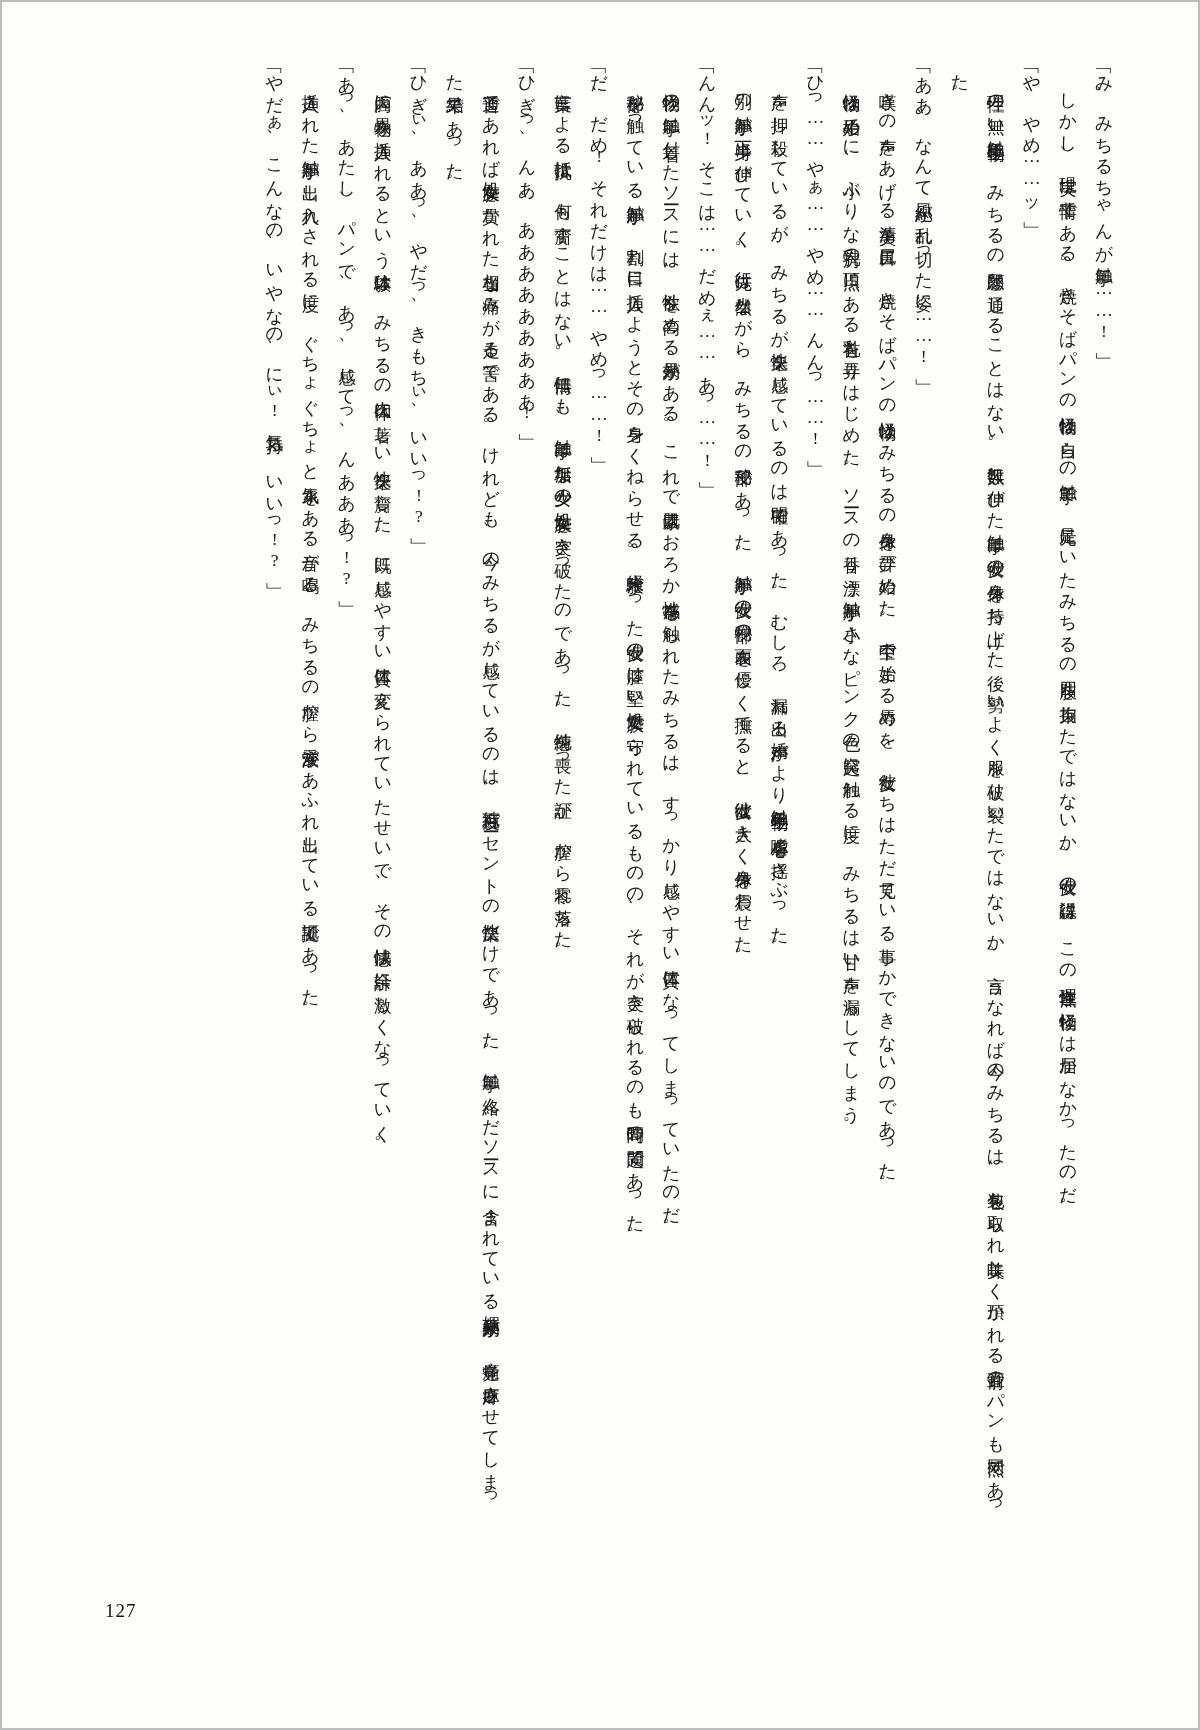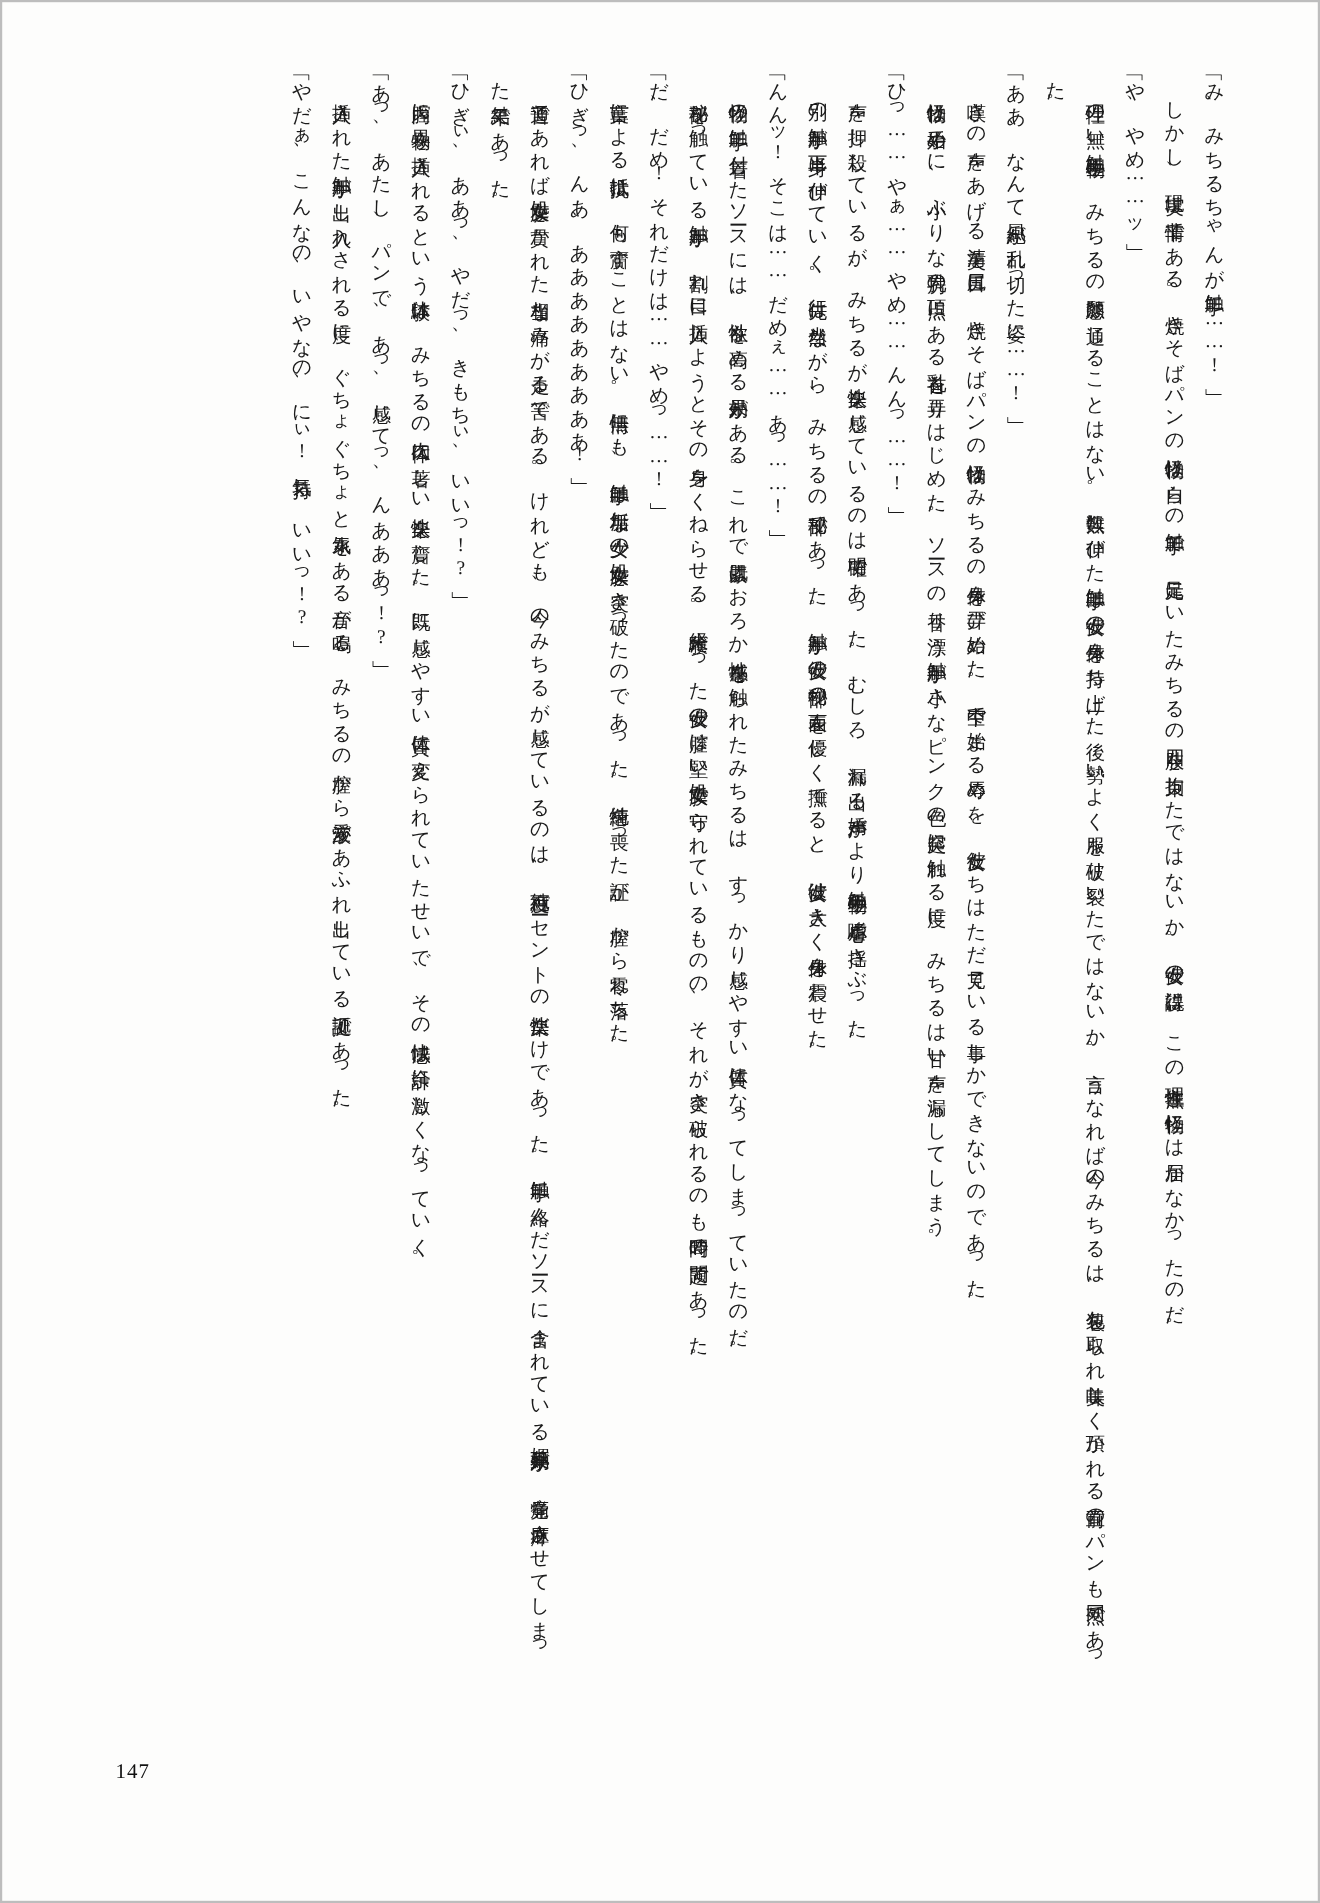--- a/index.html
+++ b/index.html
@@ -103,14 +103,14 @@
       <p class="body">言葉による抵抗は、何も齎すことはない。無情にも、触手は無垢な少女の処女膜を突き破ったのであった。純情を喪った証が、膣から零れ落ちた。</p>
       <p class="dialogue">「ひぎっ、んあ、あああああああああ!」</p>
       <p class="body">普通であれば処女膜を貫かれた相当な痛みが走る筈である。けれども、今のみちるが感じているのは、純度百パーセントの快楽だけであった。触手に絡んだソースに含まれている媚薬効果が、痛覚を麻痺させてしまった結果であった。</p>
       <p class="dialogue">「ひぎぃ、ああっ、やだっ、きもちぃ、いいっ!?」</p>
       <p class="body">膣内に異物を挿入されるという体験は、みちるの肉体に著しい快楽を齎した。既に感じやすい体質に変えられていたせいで、その快感は余計に激しくなっていく。</p>
       <p class="dialogue">「あっ、あたし、パンで、あっ、感じてっ、んあああっ!?」</p>
       <p class="body">挿入された触手が出し入れされる度に、ぐちょぐちょと水気をある音が鳴る。みちるの膣から愛液があふれ出している証拠であった。</p>
       <p class="dialogue">「やだぁ、こんなの、いやなの、にぃ!気持ち、いいっ!?」</p>
     </div>
 
-  <div class="page-number">147</div>
+  <div class="page-number">127</div>
 </div>
 
 </body></html>

